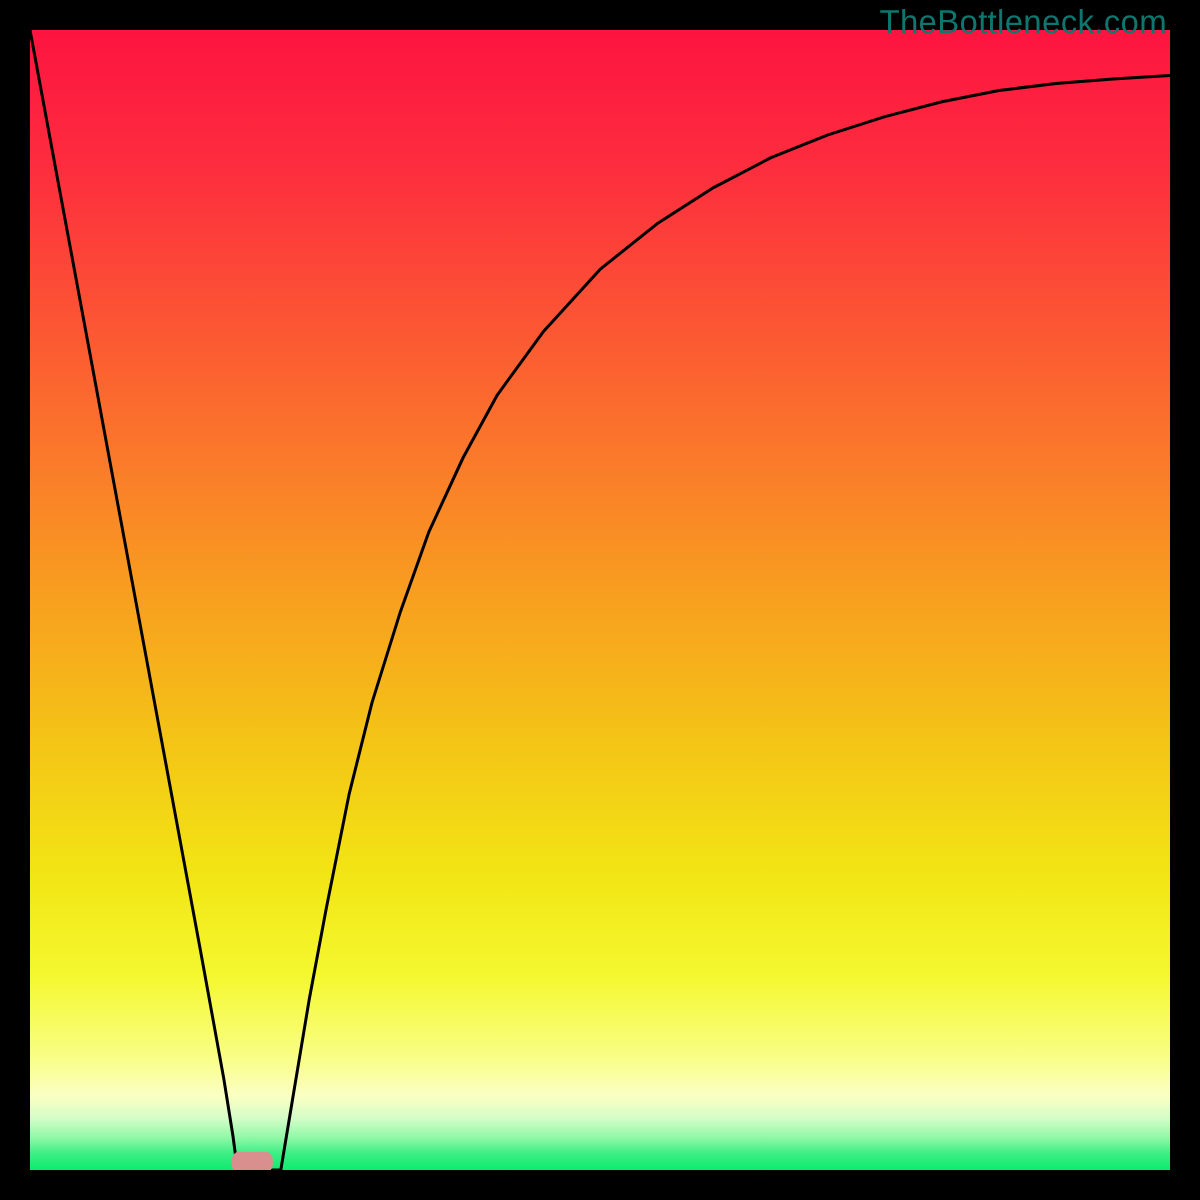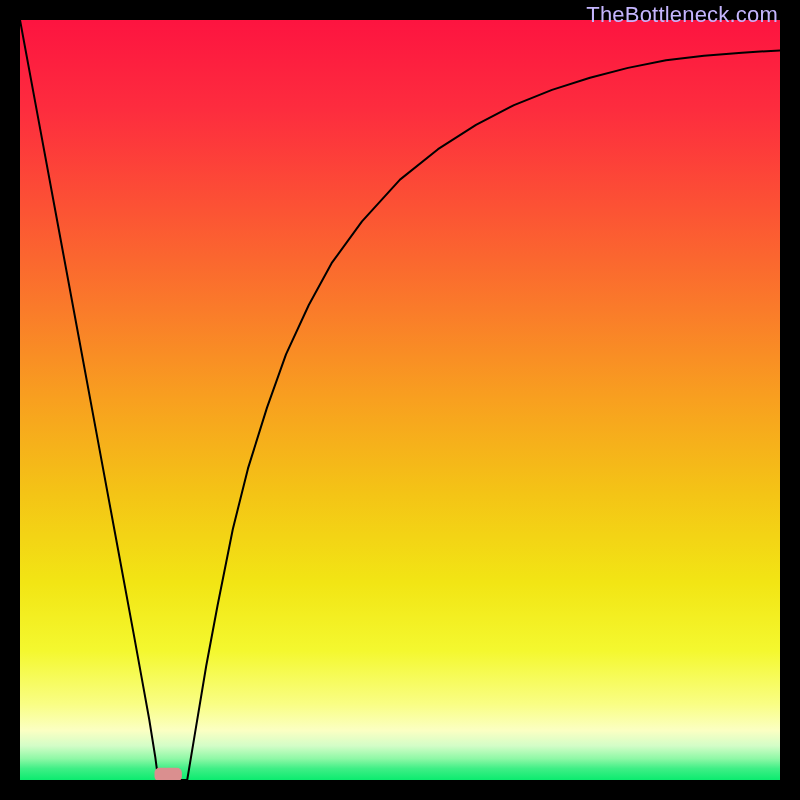--- a/index.html
+++ b/index.html
@@ -23,21 +23,21 @@
     position: absolute;
     left: 0;
     top: 0;
     width: 760px;
     height: 760px;
   }
   .watermark {
     position: absolute;
     top: 2px;
     right: 22px;
-    color: #c4b5fd;
+    color: #0f766e;
     font-size: 22px;
     font-weight: 500;
     letter-spacing: 0.2px;
     user-select: none;
   }
 </style>
 </head>
 <body>
 
 <div class="frame">

